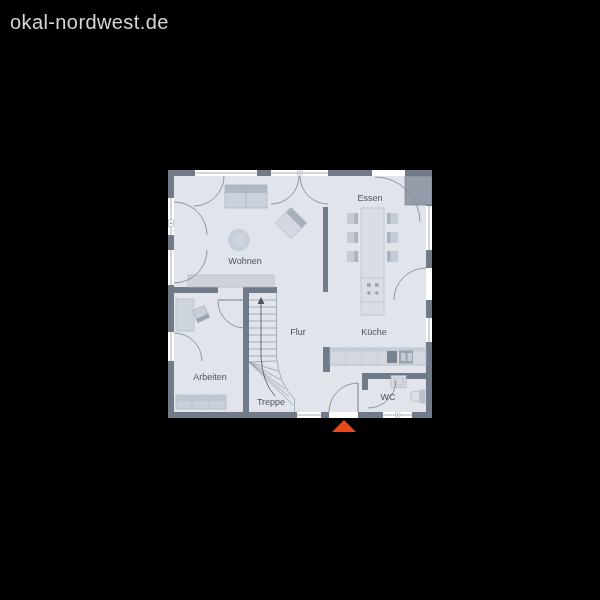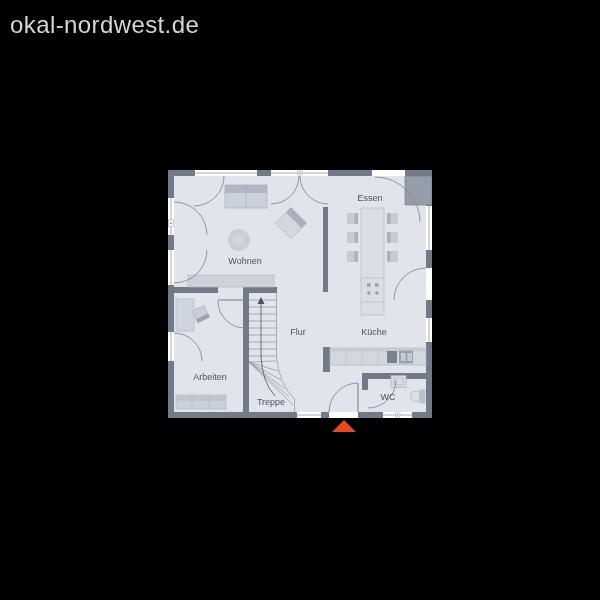--- a/index.html
+++ b/index.html
@@ -1,20 +1,20 @@
 <!DOCTYPE html>
 <html><head>
 <meta charset="utf-8">
 <style>
   html,body{margin:0;padding:0;background:#000;width:600px;height:600px;overflow:hidden;}
   .stage{position:absolute;left:0;top:0;width:600px;height:600px;background:#000;}
   .brand{
     position:absolute;left:10px;top:11px;
     font-family:"Liberation Sans",sans-serif;
-    font-size:24px;letter-spacing:.4px;color:#d6d6d6;
+    font-size:20px;letter-spacing:.4px;color:#d6d6d6;
   }
   .plan{position:absolute;left:168px;top:170px;width:264px;height:248px;}
   .plan svg{display:block;}
   .marker{position:absolute;left:332px;top:420px;width:24px;height:12px;}
   text{font-family:"Liberation Sans",sans-serif;}
 </style>
 </head>
 <body>
 
 <div class="stage">

